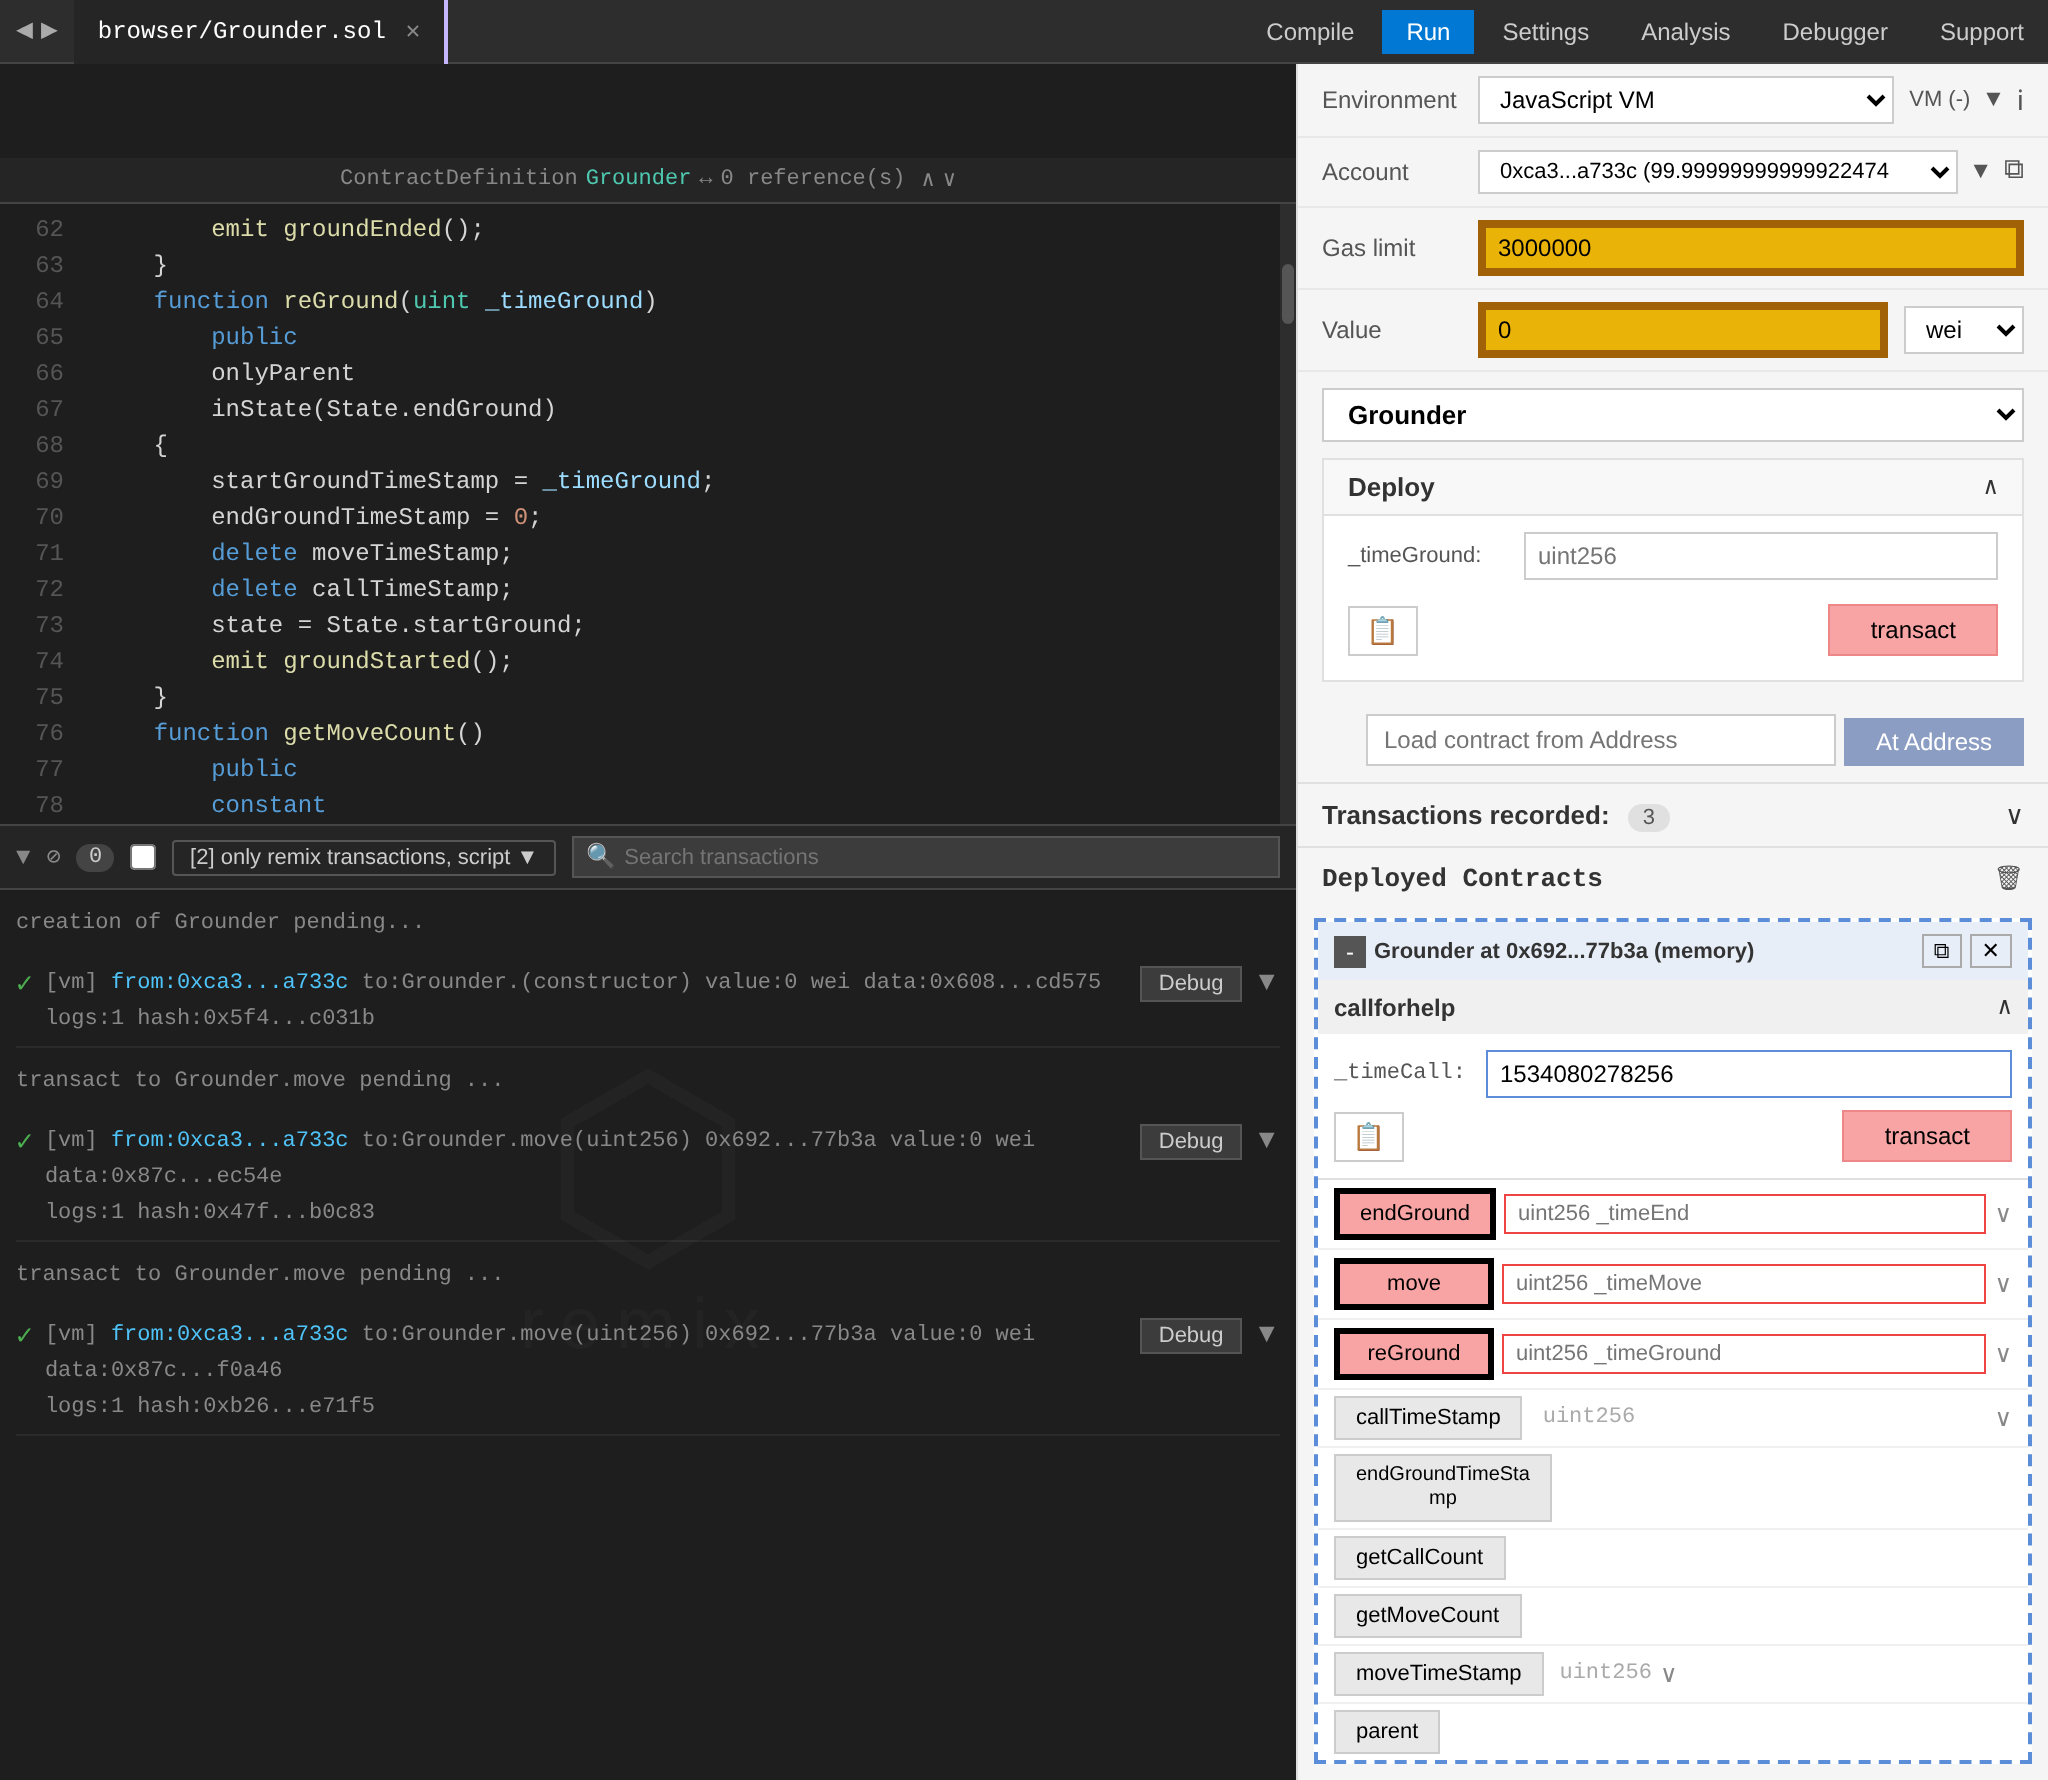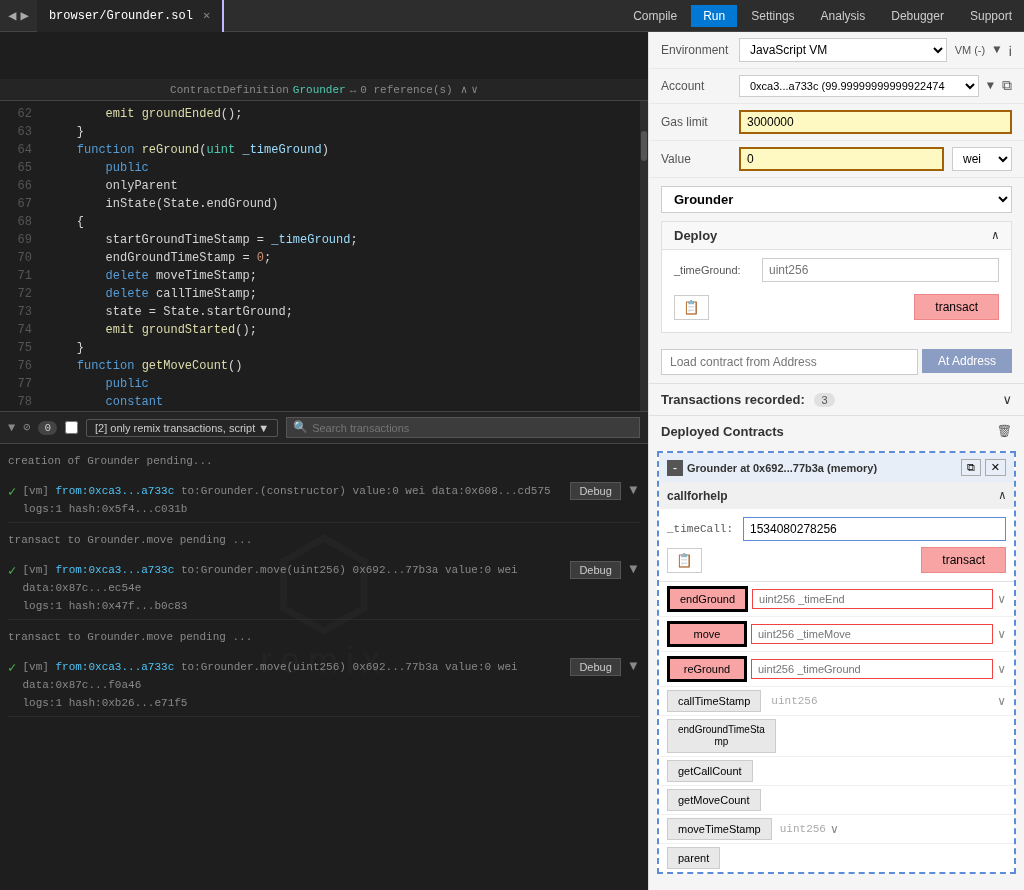--- a/index.html
+++ b/index.html
@@ -55,21 +55,21 @@
     .success-icon { color: #4caf50; font-size: 14px; margin-top: 1px; }
     .console-msg { color: #888; font-size: 11px; }
     .console-msg .addr { color: #4fc3f7; }
     .debug-btn { background: #3c3c3c; border: 1px solid #555; color: #ccc; padding: 2px 8px; cursor: pointer; font-size: 11px; }
     .chevron-btn { background: none; border: none; color: #888; cursor: pointer; }
 
     
     .right-panel { width: 376px; background: #f5f5f5; border-left: 1px solid #ddd; display: flex; flex-direction: column; overflow-y: auto; }
     .field-row { display: flex; align-items: center; padding: 6px 12px; border-bottom: 1px solid #e8e8e8; gap: 8px; }
     .field-label { color: #555; width: 70px; flex-shrink: 0; font-size: 12px; font-family: Arial, sans-serif; }
-    .field-input { flex: 1; border: 2px solid #a16207; padding: 3px 6px; font-size: 12px; background: #fef9c3; }
+    .field-input { flex: 1; border: 4px solid #a16207; padding: 3px 6px; font-size: 12px; background: #eab308; }
     .field-select { flex: 1; border: 1px solid #ccc; padding: 3px 6px; font-size: 12px; background: #fff; cursor: pointer; }
     .copy-icon { cursor: pointer; color: #555; font-size: 14px; }
     
     
     .contract-section { padding: 8px 12px; }
     .contract-select-row { display: flex; align-items: center; gap: 4px; }
     .contract-select { flex: 1; border: 1px solid #ccc; padding: 4px 8px; font-size: 13px; background: #fff; font-weight: bold; cursor: pointer; }
     
     
     .deploy-section { background: #fff; border: 1px solid #e0e0e0; margin: 0 12px 8px; }
@@ -77,33 +77,33 @@
     .deploy-header-title { font-weight: bold; font-size: 13px; font-family: Arial, sans-serif; }
     .deploy-body { padding: 8px 12px; }
     .deploy-field-row { display: flex; align-items: center; gap: 8px; margin-bottom: 8px; }
     .deploy-label { color: #555; font-size: 11px; font-family: Arial, sans-serif; width: 80px; }
     .deploy-input { flex: 1; border: 1px solid #ccc; padding: 4px 6px; font-size: 12px; background: #fff; color: #aaa; }
     .deploy-actions { display: flex; justify-content: space-between; align-items: center; padding: 4px 0; }
     .transact-btn { background: #f8a4a4; border: 1px solid #e88; padding: 5px 20px; cursor: pointer; font-size: 12px; font-family: Arial, sans-serif; }
     .clipboard-btn { background: none; border: 1px solid #ccc; padding: 4px 8px; cursor: pointer; }
     
     
-    .load-contract-row { display: flex; align-items: flex-start; gap: 4px; padding: 8px 12px; }
+    .load-contract-row { display: flex; align-items: flex-end; gap: 4px; padding: 8px 12px; margin-left: 22px; }
     .load-input { flex: 1; border: 1px solid #ccc; padding: 5px 8px; font-size: 12px; background: #fff; color: #aaa; }
     .at-address-btn { background: #8b9dc3; color: #fff; border: none; padding: 5px 16px; cursor: pointer; font-size: 12px; }
     
     
     .section-header { display: flex; justify-content: space-between; align-items: center; padding: 8px 12px; border-top: 1px solid #e0e0e0; cursor: pointer; font-family: Arial, sans-serif; font-size: 13px; }
     .section-title { font-weight: bold; }
     .badge { background: #e0e0e0; border-radius: 10px; padding: 1px 7px; font-size: 11px; color: #555; margin-left: 6px; }
     
     
     .deployed-section { border-top: 1px solid #e0e0e0; }
     .deployed-header { display: flex; justify-content: space-between; align-items: center; padding: 8px 12px; }
-    .deployed-title { font-weight: bold; font-size: 13px; font-family: Liberation Sans, sans-serif; }
+    .deployed-title { font-weight: bold; font-size: 13px; font-family: Liberation Mono, monospace; }
     
     
     .contract-instance { border: 2px dashed #5b8dd9; margin: 4px 8px; background: #fff; }
     .instance-header { display: flex; align-items: center; padding: 6px 8px; background: #e8eef8; gap: 4px; }
     .instance-minus { background: #555; color: #fff; border: none; padding: 1px 6px; cursor: pointer; font-size: 12px; }
     .instance-name { flex: 1; font-size: 11px; font-family: Arial, sans-serif; font-weight: bold; }
     .instance-icons { display: flex; gap: 4px; }
     .instance-icon-btn { background: none; border: 1px solid #aaa; padding: 1px 5px; cursor: pointer; font-size: 11px; }
     
     

